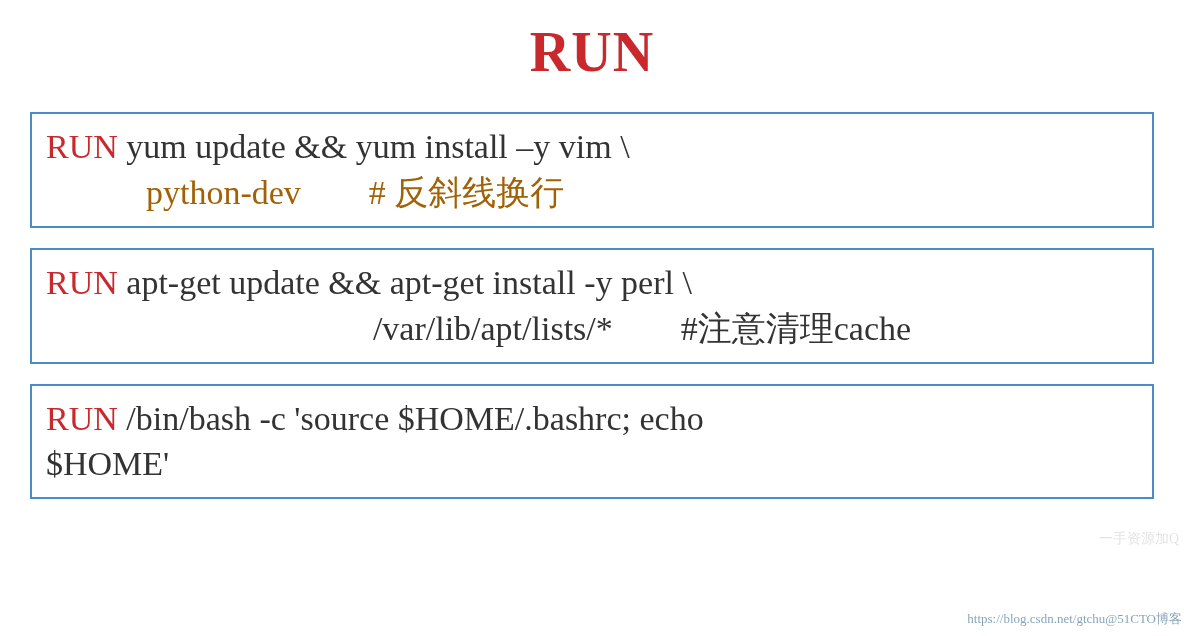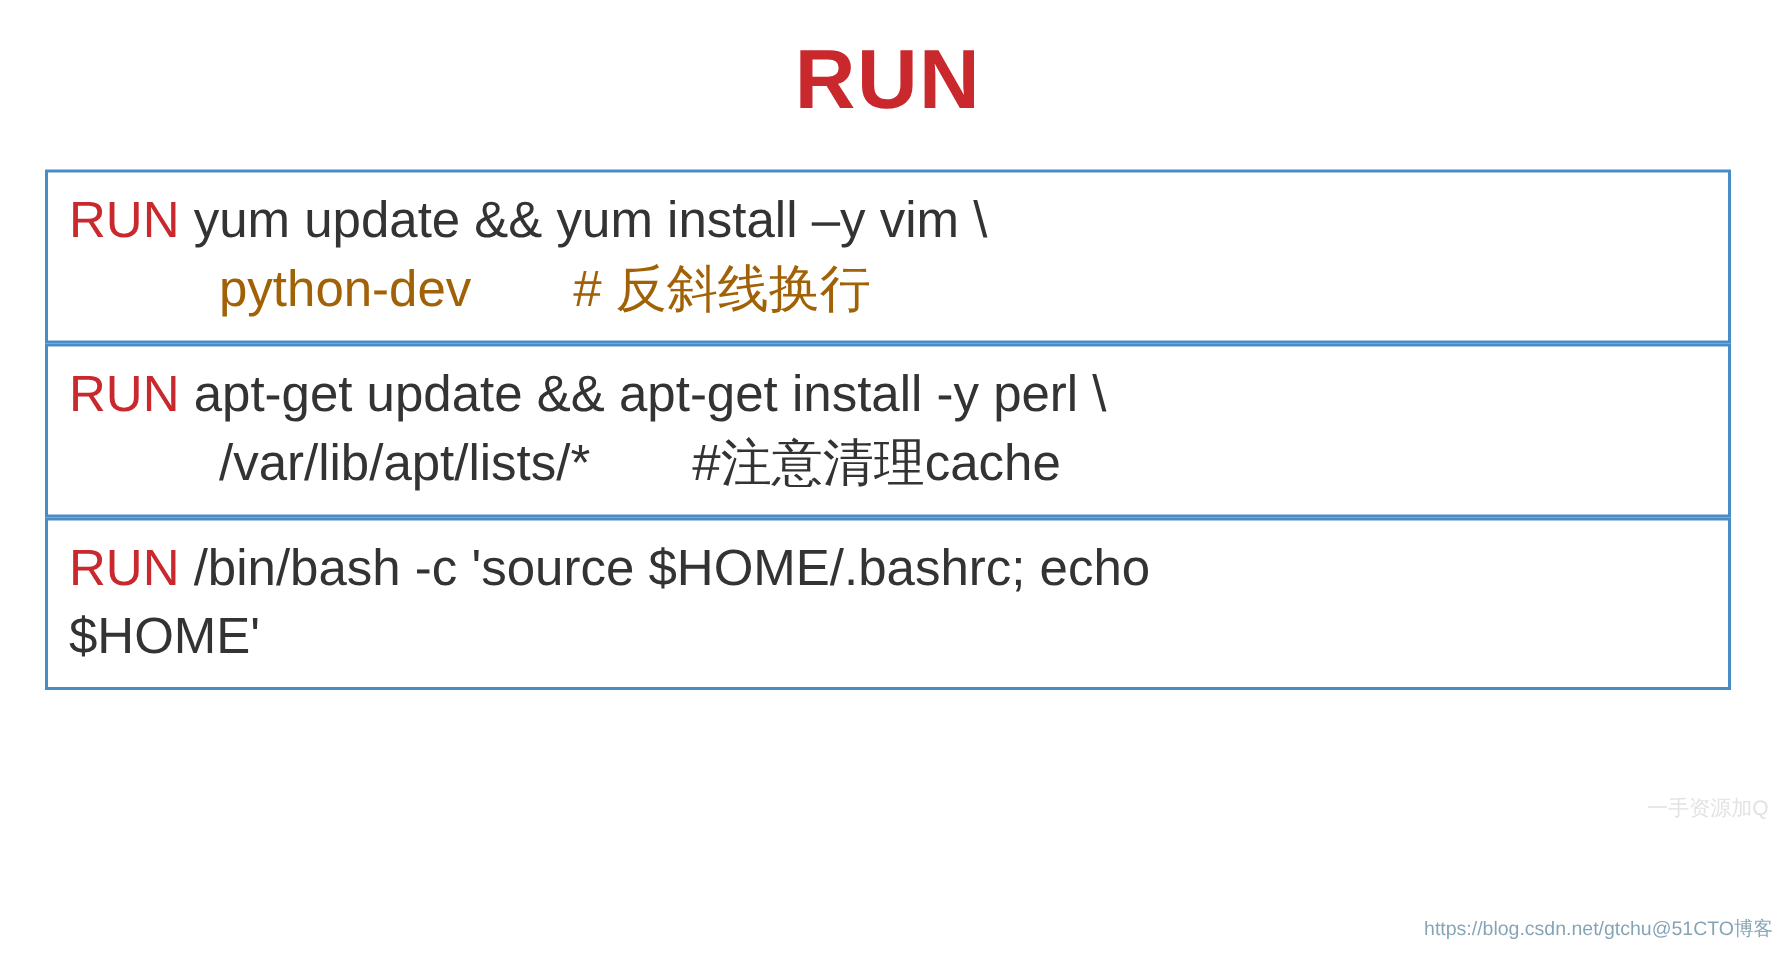--- a/index.html
+++ b/index.html
@@ -1,57 +1,60 @@
 <!DOCTYPE html>
 <html><head>
   <meta charset="utf-8">
   <style>
     * {
       margin: 0;
       padding: 0;
       box-sizing: border-box;
+      font-family: Liberation Serif, serif;
     }
     body {
       width: 1184px;
       height: 636px;
       font-family: "Segoe UI", "Microsoft YaHei", Arial, sans-serif;
       background-color: #ffffff;
       padding: 20px 30px;
       position: relative;
     }
     .title {
       text-align: center;
       font-size: 56px;
       font-weight: bold;
       color: #c9282d;
       margin-bottom: 28px;
       letter-spacing: 1px;
     }
     .code-box {
       border: 2px solid #4a8cc5;
+      margin-bottom: 20px;
       padding: 10px 14px;
       font-size: 34px;
       line-height: 1.35;
       font-family: "Segoe UI", "Microsoft YaHei", Arial, sans-serif;
     }
     .keyword {
       color: #c9282d;
     }
     .code-text {
       color: #333333;
     }
     .indent {
       padding-left: 100px;
       display: block;
       color: #a16207;
     }
     .indent2 {
       padding-left: 100px;
       display: block;
       color: #333333;
+      text-align: center;
     }
     .watermark1 {
       position: absolute;
       right: 5px;
       top: 530px;
       font-size: 14px;
       color: #d0d0d0;
       opacity: 0.6;
     }
     .watermark2 {

